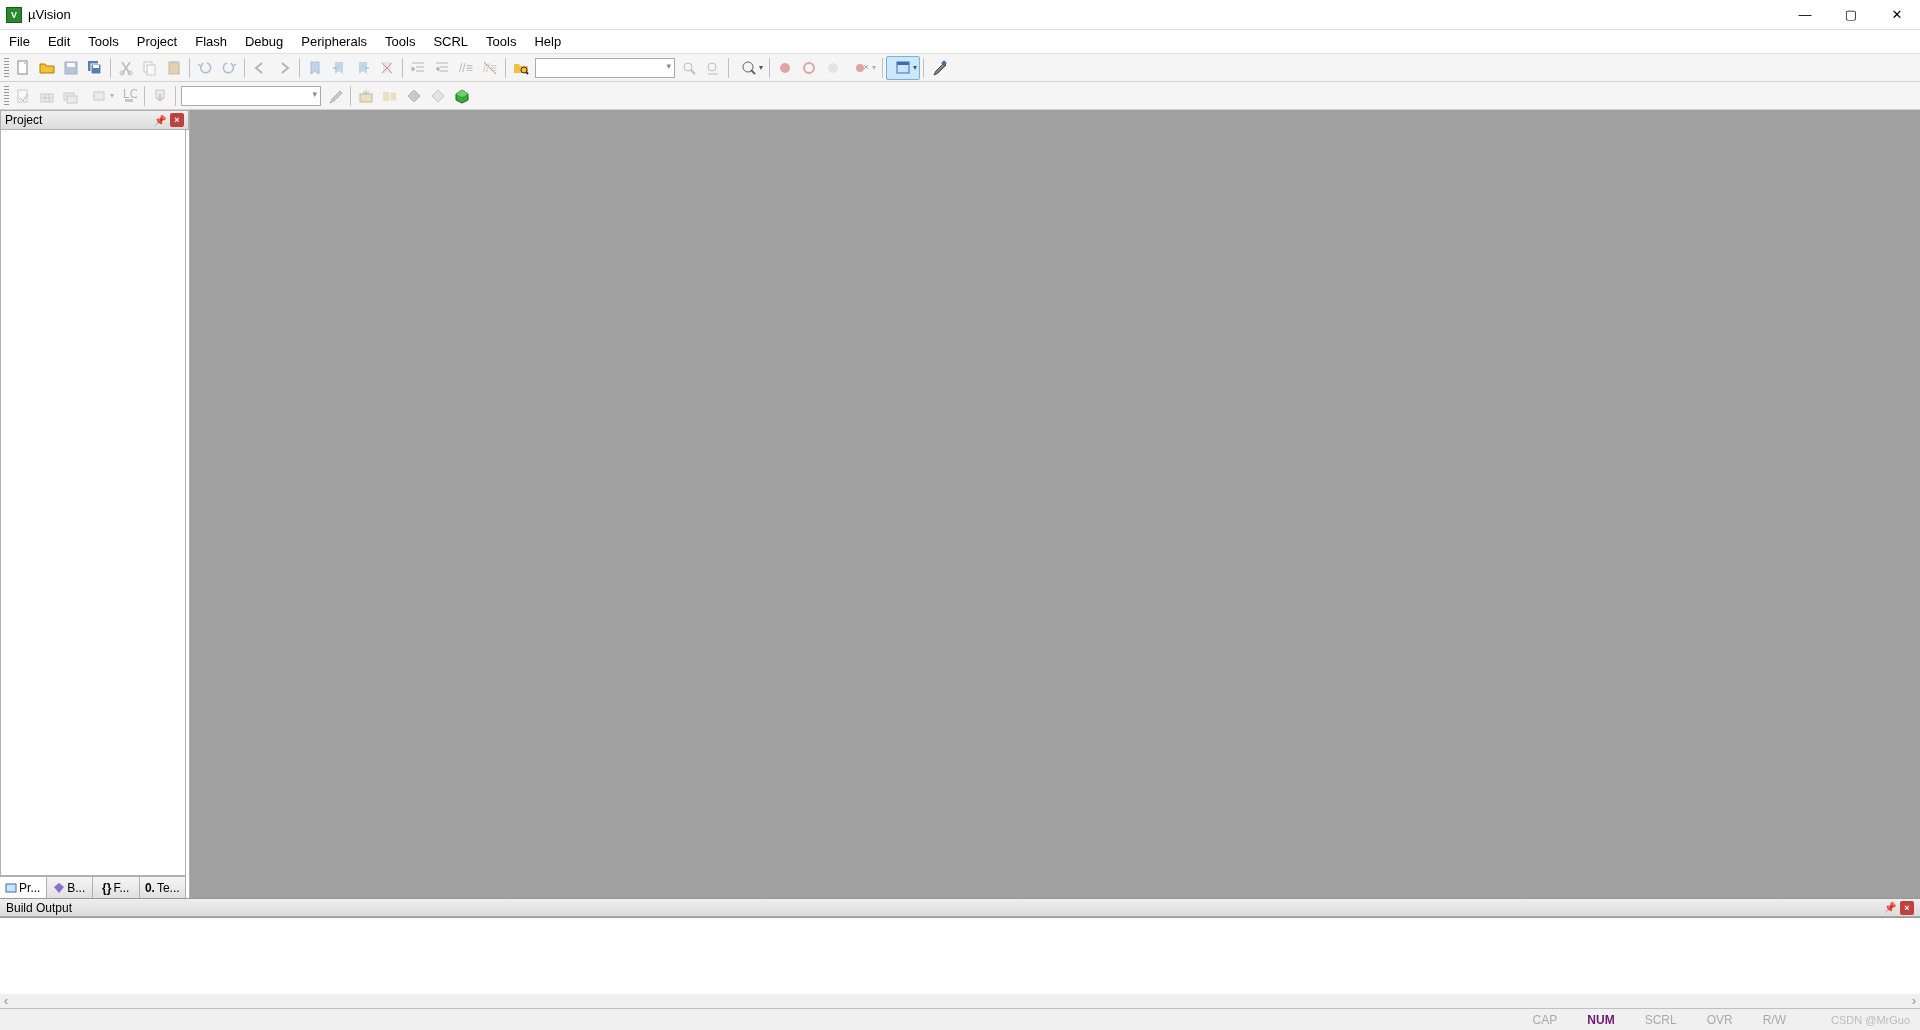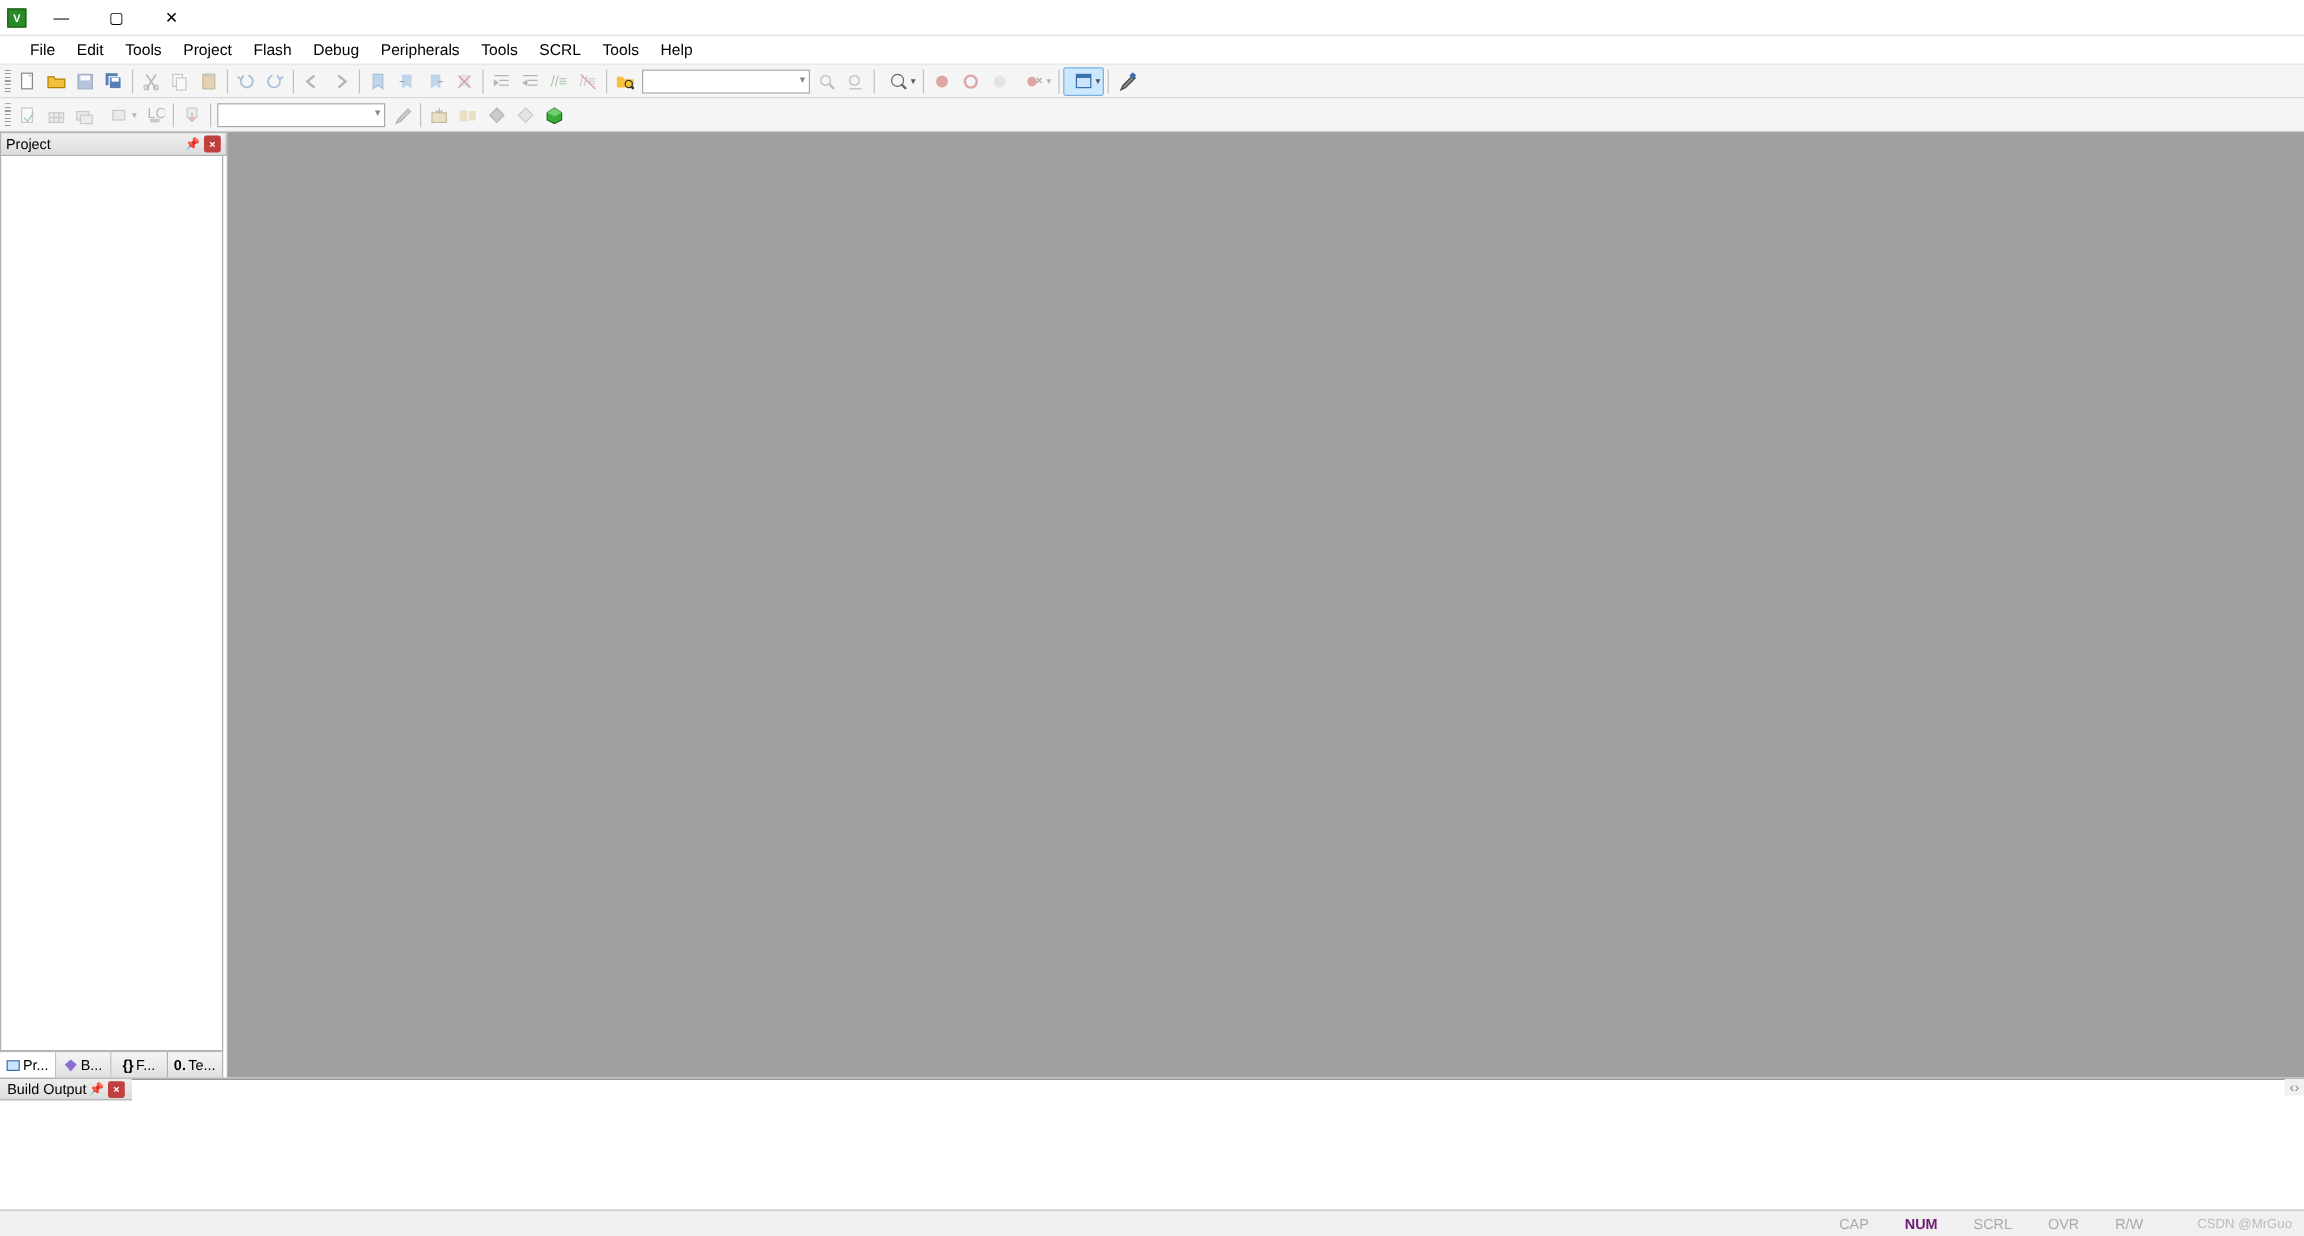--- a/index.html
+++ b/index.html
@@ -2,21 +2,21 @@
 <html><head>
 <meta charset="utf-8">
 <style>
 *{margin:0;padding:0;box-sizing:border-box;font-family:"Segoe UI",Tahoma,sans-serif;font-size:12px;user-select:none}
 body{width:1920px;height:1030px;overflow:hidden;background:#fff;display:flex;flex-direction:column}
 .titlebar{height:30px;display:flex;align-items:center;background:#fff;border-bottom:1px solid #e0e0e0}
 .titlebar .icon{width:16px;height:16px;margin:0 6px;background:#2a8a2a;border:1px solid #1a5a1a;display:flex;align-items:center;justify-content:center;color:#fff;font-size:9px;font-weight:bold}
 .titlebar .title{flex:1;font-size:13px}
 .titlebar .ctrls{display:flex}
 .titlebar .ctrls div{width:46px;height:30px;display:flex;align-items:center;justify-content:center;font-size:13px}
-.menubar{height:24px;display:flex;align-items:center;background:#fff;padding-left:16px;border-bottom:1px solid #e0e0e0}
+.menubar{height:24px;display:flex;align-items:center;background:#fff;padding-left:0;border-bottom:1px solid #e0e0e0}
 .menubar div{padding:3px 9px;font-size:13px}
 .toolbar{height:28px;display:flex;align-items:center;background:#f5f5f5;border-bottom:1px solid #d0d0d0;padding-left:2px}
 .tb{width:24px;height:24px;margin:0 0px;display:flex;align-items:center;justify-content:center;border:1px solid transparent;border-radius:2px}
 .tb svg{width:16px;height:16px}
 .tb.disabled{opacity:.4;pointer-events:none}
 .tb.drop{width:34px;position:relative}
 .tb.drop::after{content:"▾";position:absolute;right:2px;font-size:8px;color:#555}
 .tb.active{background:#cce8ff;border-color:#7ab0e0}
 .sep{width:1px;height:20px;background:#c0c0c0;margin:0 3px}
 .handle{width:5px;height:20px;background:repeating-linear-gradient(to bottom,#999 0,#999 1px,transparent 1px,transparent 3px);margin:0 2px}
@@ -28,35 +28,36 @@
 .panelheader{height:20px;background:linear-gradient(#f0f0f0,#dcdcdc);border:1px solid #b0b0b0;display:flex;align-items:center;padding:0 4px;font-size:12px}
 .panelheader .spacer{flex:1}
 .pinbtn,.closebtn{width:14px;height:14px;display:flex;align-items:center;justify-content:center;font-size:10px;margin-left:2px}
 .closebtn{background:#c04040;color:#fff;font-weight:bold;border-radius:2px;font-size:9px}
 .projtree{flex:1;background:#fff;border:1px solid #b0b0b0;border-top:none;margin-right:3px}
 .projtabs{height:22px;display:flex;border-top:1px solid #b0b0b0;margin-right:3px}
 .projtab{flex:1;display:flex;align-items:center;justify-content:center;gap:2px;border-right:1px solid #b0b0b0;background:linear-gradient(#f5f5f5,#e0e0e0);font-size:11px;overflow:hidden;white-space:nowrap;padding:0 2px}
 .projtab.active{background:#fff}
 .projtab svg{width:12px;height:12px;flex-shrink:0}
 .workspace{flex:1;background:#a0a0a0}
-.buildpanel{height:110px;display:flex;flex-direction:row;border-top:1px solid #999}
+.buildpanel{height:110px;display:flex;flex-direction:column;border-top:1px solid #999}
 .buildheader{height:18px;background:linear-gradient(#eeeeee,#dcdcdc);display:flex;align-items:center;padding:0 6px;font-size:12px;border-bottom:1px solid #aaa}
 .buildheader .spacer{flex:1}
 .buildcontent{flex:1;background:#fff;overflow:auto;border-top:1px solid #999}
 .buildscroll{height:14px;background:#f0f0f0;display:flex;align-items:center;justify-content:space-between;padding:0 4px;color:#888;font-size:10px}
 .statusbar{height:22px;background:#f0f0f0;border-top:1px solid #c0c0c0;display:flex;align-items:center;justify-content:flex-end;padding-right:10px;font-size:11px;gap:20px}
 .stat{padding:0 5px;color:#aaa}
 .stat.active{color:#701a75;font-weight:bold}
 .watermark{color:#bbb;font-size:11px;margin-left:20px}
 </style>
 </head>
 <body>
 
 <div class="titlebar">
   <div class="icon">V</div>
+  <div class="title">µVision</div>
   <div class="ctrls">
     <div>—</div>
     <div>▢</div>
     <div>✕</div>
   </div>
 </div>
 
 <div class="menubar">
   <div>File</div>
   <div>Edit</div>

